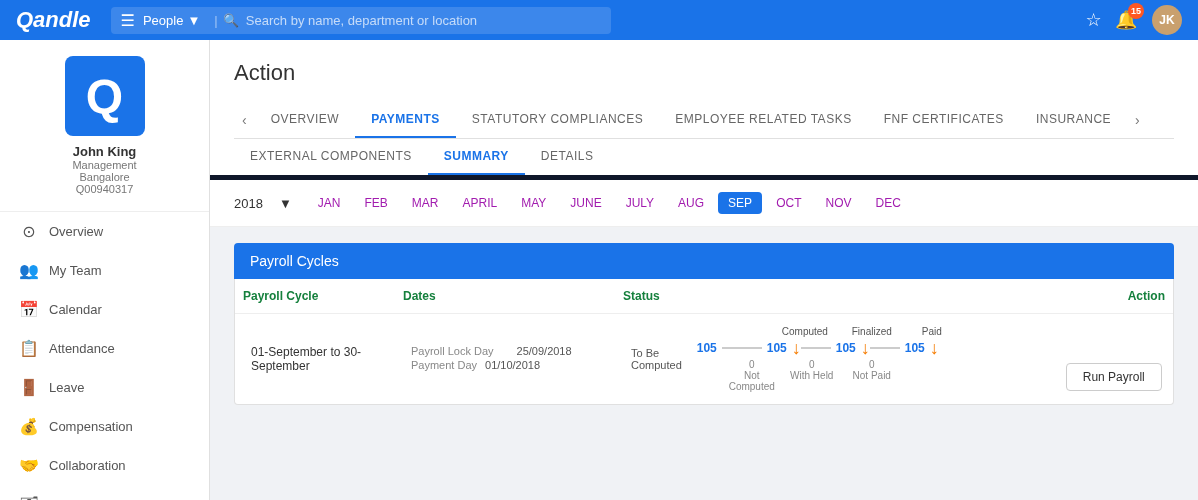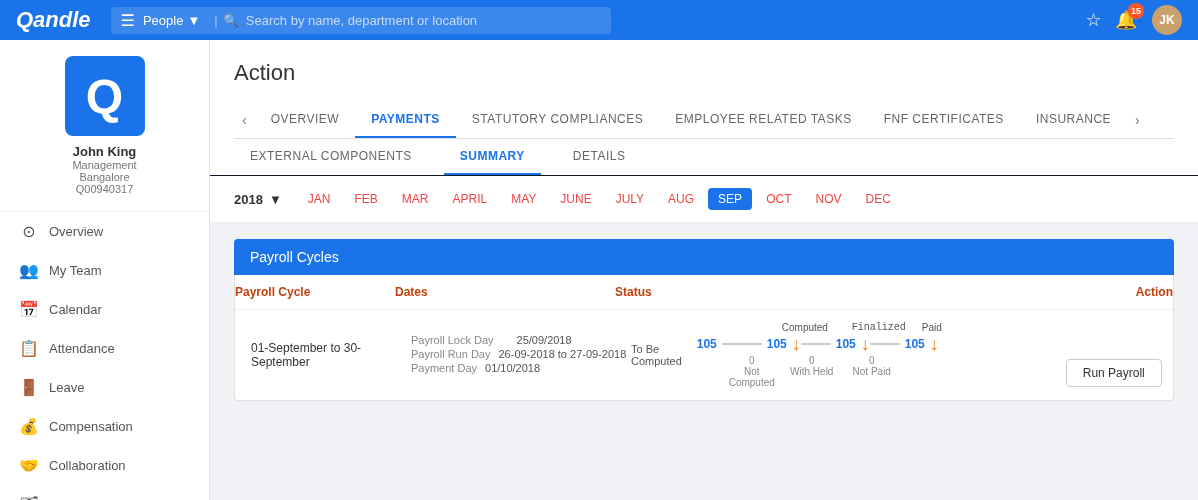--- a/index.html
+++ b/index.html
@@ -177,24 +177,24 @@
     }
     .tab-item.active {
       color: #1a73e8;
       border-bottom: 2px solid #1a73e8;
       font-weight: 700;
     }
 
     
     .subtabs-nav {
       display: flex;
-      gap: 16px;
+      gap: 0;
       padding: 0 24px;
       background: white;
-      border-bottom: 1px solid #0f172a;
+      border-bottom: 5px solid #0f172a;
     }
     .subtab-item {
       padding: 10px 16px;
       cursor: pointer;
       font-size: 12px;
       color: #666;
       letter-spacing: 0.5px;
       text-transform: uppercase;
       border-bottom: 2px solid transparent;
     }
@@ -209,37 +209,37 @@
       padding: 12px 24px;
       display: flex;
       align-items: center;
       gap: 16px;
       background: white;
       border-bottom: 1px solid #eee;
     }
     .year-dropdown {
       display: flex;
       align-items: center;
-      gap: 6px;
-      cursor: pointer;
-      font-weight: 700;
+      gap: 16px;
+      cursor: pointer;
+      font-weight: 400;
       font-size: 13px;
     }
     .months {
       display: flex;
       gap: 4px;
       flex: 1;
     }
     .month-btn {
       padding: 4px 10px;
       border: none;
       background: none;
       cursor: pointer;
       font-size: 12px;
-      color: #ef4444;
+      color: #a21caf;
       border-radius: 4px;
       font-weight: 500;
     }
     .month-btn.active {
       background: #1a73e8;
       color: white;
       border-radius: 4px;
     }
 
     
@@ -256,25 +256,25 @@
     }
     .payroll-table {
       background: white;
       border: 1px solid #e0e0e0;
       border-top: none;
       border-radius: 0 0 4px 4px;
     }
     .payroll-table-header {
       display: grid;
       grid-template-columns: 160px 220px 1fr 200px;
-      padding: 10px 0;
+      padding: 10px 8px;
       border-bottom: 1px solid #eee;
       font-weight: 600;
       font-size: 12px;
-      color: #c2410c;
+      color: #15803d;
     }
     .payroll-table-row {
       display: grid;
       grid-template-columns: 160px 220px 1fr 200px;
       padding: 12px 16px;
       align-items: center;
     }
     .payroll-cycle-name { font-size: 12px; color: #333; }
     .dates-cell { font-size: 11px; color: #555; }
     .dates-label { color: #888; font-size: 11px; }
@@ -424,42 +424,38 @@
           <div class="payroll-cycle-name">
             <div>01-September to 30-September</div>
           </div>
 
           <div class="dates-cell">
             <div class="dates-row">
               <span class="dates-label">Payroll Lock Day</span>
               <span style="margin-left:19px;">25/09/2018</span>
             </div>
             <div class="dates-row">
-              <span class="dates-label">Payroll Run Day</span>
-              <span style="margin-left:4px;">26-09-2018 to 27-09-2018</span>
-            </div>
-            <div class="dates-row">
               <span class="dates-label">Payment Day</span>
               <span style="margin-left:4px;">01/10/2018</span>
             </div>
           </div>
 
           <div style="display:flex; align-items:center; gap:10px;">
             <div class="status-cell">
               <div style="font-size:11px; color:#555;">To Be</div>
               <div style="font-size:11px; color:#555;">Computed</div>
             </div>
 
             <div style="display:flex; flex-direction:column; gap:2px;">
 
               <div style="display:flex; align-items:flex-end; margin-left:30px; gap:0;">
                 <div style="width:60px;"></div>
                 <div style="width:40px; text-align:center; font-size:10px; color:#555;">Computed</div>
                 <div style="width:30px;"></div>
-                <div style="width:40px; text-align:right; font-size:10px; color:#555;font-family:Liberation Mono, monospace;">Finalized</div>
+                <div style="width:40px; text-align:right; font-size:10px; color:#555;">Finalized</div>
                 <div style="width:30px;"></div>
                 <div style="width:40px; text-align:left; font-size:10px; color:#555;">Paid</div>
               </div>
 
               <div style="display:flex; align-items:center; gap:0;">
                 <span style="font-size:12px; font-weight:700; color:#1a73e8; min-width:30px; text-align:center;">105</span>
                 <span style="width:40px; height:2px; background:#ccc; display:inline-block;"></span>
                 <span style="font-size:12px; font-weight:700; color:#1a73e8; min-width:30px; text-align:center;">105</span>
                 <span style="color:#f57c00; font-size:18px; line-height:1; display:inline-block; transform: rotate(0deg);">↓</span>
                 <span style="width:30px; height:2px; background:#ccc; display:inline-block;"></span>

